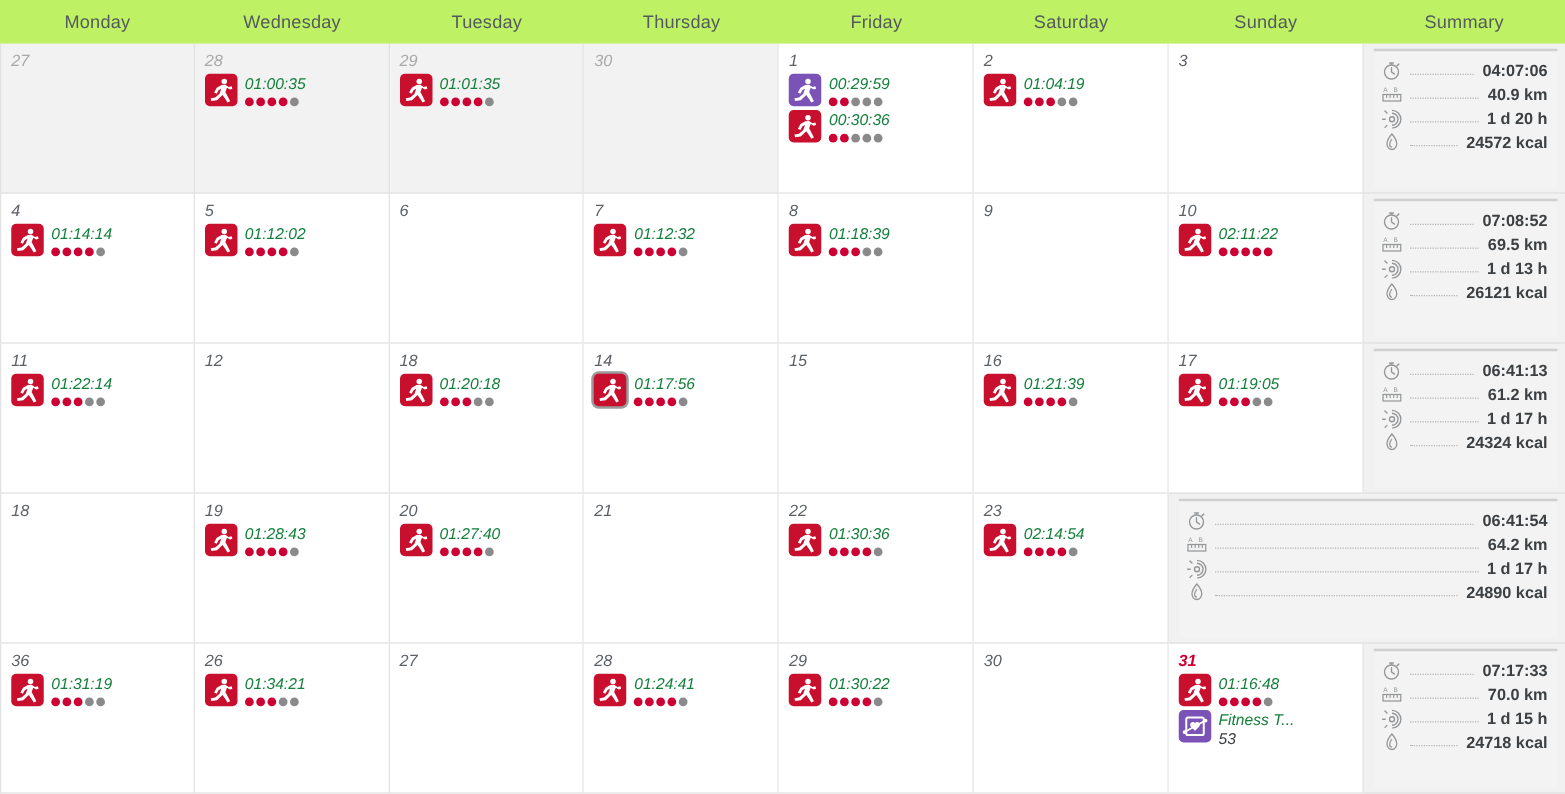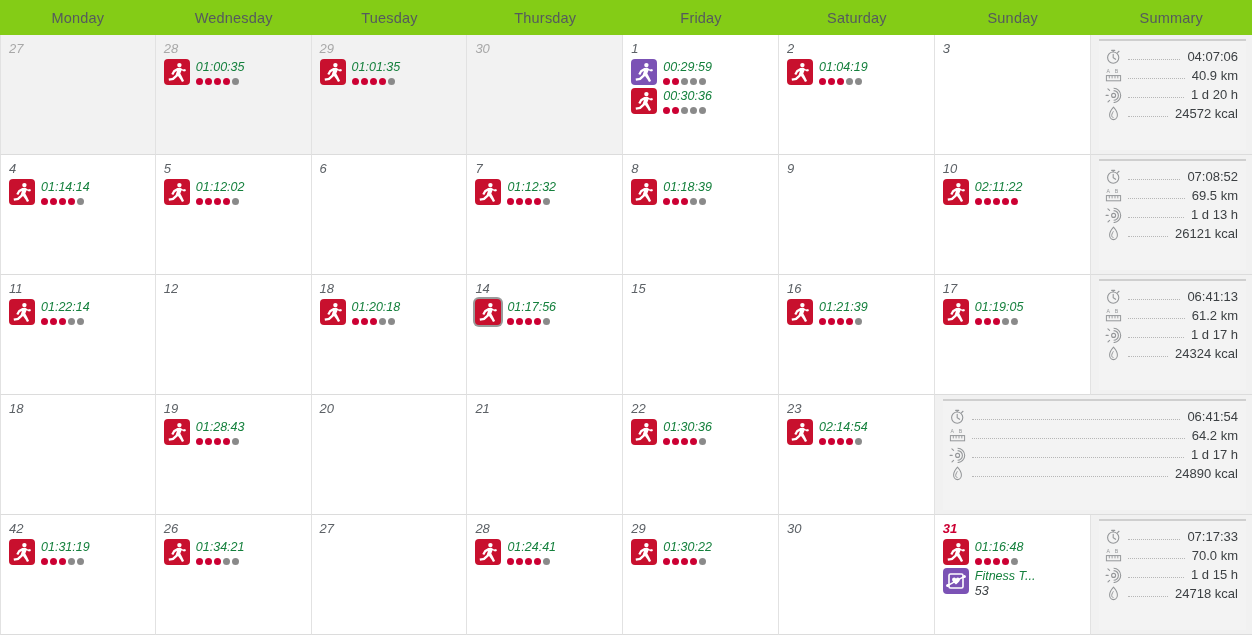--- a/index.html
+++ b/index.html
@@ -19,21 +19,21 @@
     display: flex;
     flex-direction: column;
     background: #f1f1f1;
   }
 
   
   .weekday-header {
     display: flex;
     height: 35px;
     flex: 0 0 35px;
-    background: #84cc16;
+    background: #bef264;
   }
   .weekday-cell {
     flex: 0 0 155.8px;
     display: flex;
     align-items: center;
     justify-content: center;
     font-size: 14.5px;
     color: #555a5e;
     letter-spacing: .2px;
   }
@@ -175,20 +175,21 @@
     border-bottom: 1.5px dotted #b6b6b6;
     height: 9px;
     margin: 0 4px 3px 3px;
   }
   .sum-val {
     flex: 0 0 auto;
     font-size: 13px;
     color: #3c4043;
     white-space: nowrap;
     text-align: right;
+    font-weight: bold;
   }
 </style>
 </head>
 <body>
 
 <div class="calendar">
 
   <div class="weekday-header">
       <div class="weekday-cell">Monday</div>
       <div class="weekday-cell">Wednesday</div>
@@ -775,20 +776,42 @@
                   <span class="dot on"></span>
                   <span class="dot on"></span>
                   <span class="dot"></span>
                 </div>
               </div>
             </div>
           </div>
         </div>
         <div class="day-cell">
           <div class="day-number">20</div>
+          <div class="entries">
+            <div class="entry">
+              <span class="act-icon run-red">
+                <svg viewBox="0 0 26 26" xmlns="http://www.w3.org/2000/svg">
+                  <g fill="#ffffff">
+                    <circle cx="15.4" cy="6.1" r="2.2"></circle>
+                    <path d="M13.2 9.0 L9.4 11.2 L7.3 14.9 L9.3 16.0 L11.0 13.0 L13.0 12.0 L11.6 15.9 L8.2 19.0 L4.6 19.6 L5.0 21.8 L9.6 21.1 L14.0 17.0 L16.4 20.3 L18.0 23.0 L20.1 21.9 L17.9 17.6 L16.3 14.6 L17.6 11.2 L20.0 12.6 L21.9 12.0 L21.3 9.9 L18.9 10.5 L16.3 8.7 Z"></path>
+                  </g>
+                </svg>
+              </span>
+              <div class="entry-body">
+                <div class="entry-title">01:27:40</div>
+                <div class="dots">
+                  <span class="dot on"></span>
+                  <span class="dot on"></span>
+                  <span class="dot on"></span>
+                  <span class="dot on"></span>
+                  <span class="dot"></span>
+                </div>
+              </div>
+            </div>
+          </div>
         </div>
         <div class="day-cell">
           <div class="day-number">21</div>
         </div>
         <div class="day-cell">
           <div class="day-number">22</div>
           <div class="entries">
             <div class="entry">
               <span class="act-icon run-red">
                 <svg viewBox="0 0 26 26" xmlns="http://www.w3.org/2000/svg">
@@ -883,21 +906,21 @@
                 </svg>
               </span>
               <span class="sum-lead"></span>
               <span class="sum-val">24890 kcal</span>
             </div>
           </div>
         </div>
       </div>
       <div class="week-row">
         <div class="day-cell first-col">
-          <div class="day-number">42</div>
+          <div class="day-number">36</div>
           <div class="entries">
             <div class="entry">
               <span class="act-icon run-red">
                 <svg viewBox="0 0 26 26" xmlns="http://www.w3.org/2000/svg">
                   <g fill="#ffffff">
                     <circle cx="15.4" cy="6.1" r="2.2"></circle>
                     <path d="M13.2 9.0 L9.4 11.2 L7.3 14.9 L9.3 16.0 L11.0 13.0 L13.0 12.0 L11.6 15.9 L8.2 19.0 L4.6 19.6 L5.0 21.8 L9.6 21.1 L14.0 17.0 L16.4 20.3 L18.0 23.0 L20.1 21.9 L17.9 17.6 L16.3 14.6 L17.6 11.2 L20.0 12.6 L21.9 12.0 L21.3 9.9 L18.9 10.5 L16.3 8.7 Z"></path>
                   </g>
                 </svg>
               </span>

